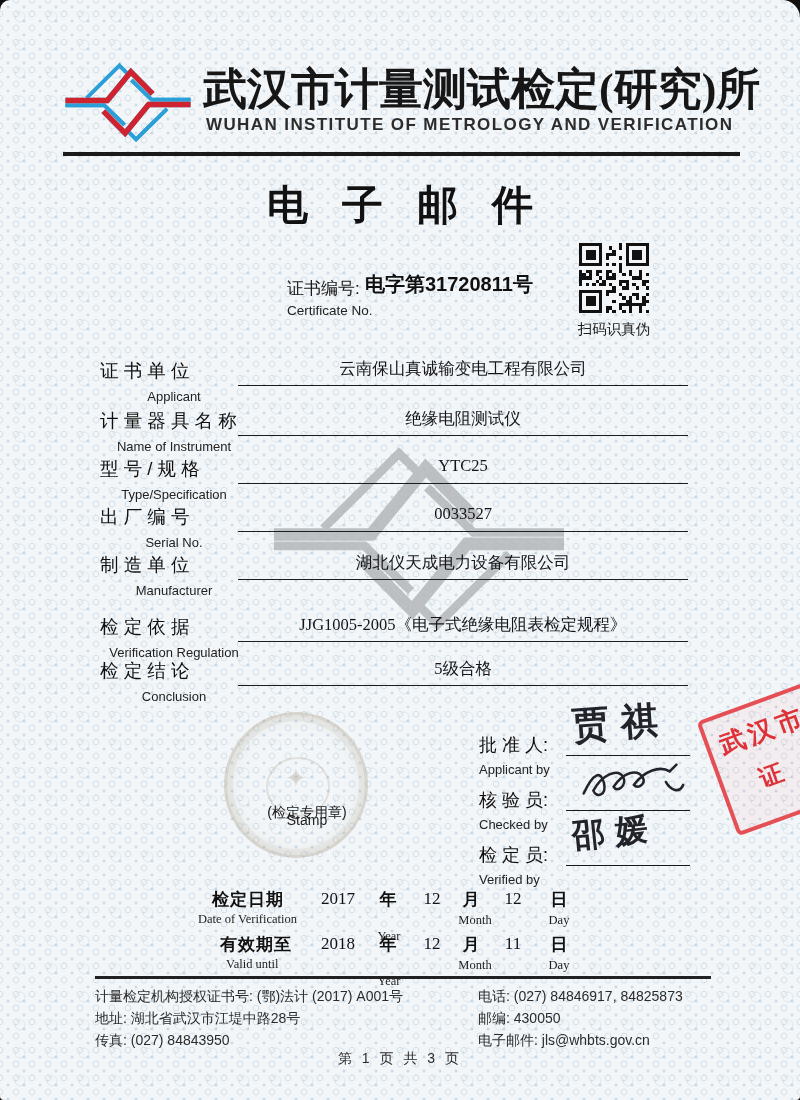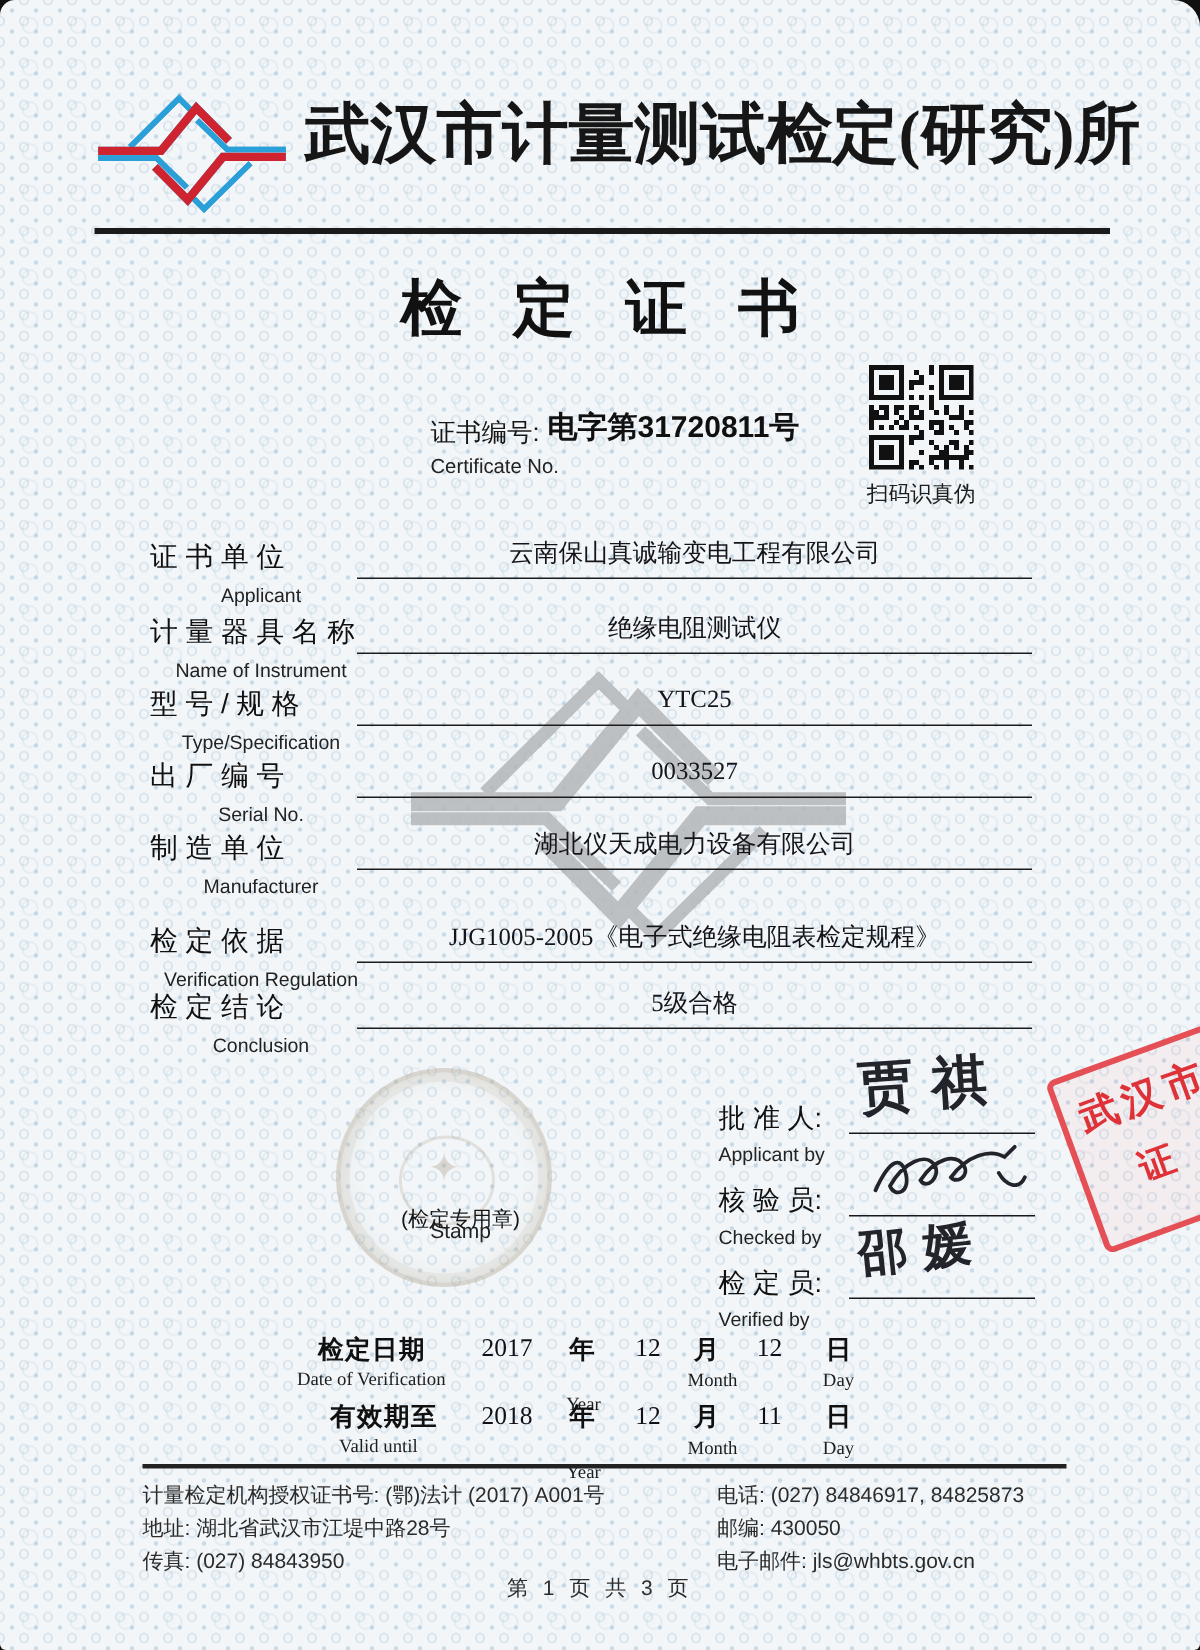--- a/index.html
+++ b/index.html
@@ -117,23 +117,24 @@
     <g fill="none">
       <polyline points="86,124 200,11 230,41" stroke="#2a9fd8" stroke-width="13"></polyline>
       <polyline points="242,62 312,130 448,130" stroke="#2a9fd8" stroke-width="13"></polyline>
       <polyline points="12,150 148,150 218,218" stroke="#2a9fd8" stroke-width="13"></polyline>
       <polyline points="366,162 258,268 228,238" stroke="#2a9fd8" stroke-width="13"></polyline>
       <polyline points="12,133 158,133 240,33 316,110" stroke="#cf2430" stroke-width="19"></polyline>
       <polyline points="448,147 302,147 220,247 144,170" stroke="#cf2430" stroke-width="19"></polyline>
     </g>
   </svg>
   <div class="abs org-cn nowrap">武汉市计量测试检定(研究)所</div>
+  <div class="abs org-en nowrap">WUHAN INSTITUTE OF METROLOGY AND VERIFICATION</div>
   <div class="abs head-rule"></div>
 
-  <div class="abs title-cn nowrap">检定证书</div>
+  <div class="abs title-cn nowrap">电子邮件</div>
 
   <div class="abs certno-label nowrap">证书编号:</div>
   <div class="abs certno-value nowrap">电字第31720811号</div>
   <div class="abs certno-sub nowrap">Certificate No.</div>
 
   <div class="abs qr"><svg id="qr-svg" viewBox="0 0 21 21" shape-rendering="crispEdges">
         <rect x="0" y="0" width="21" height="21" fill="#f3f6f8"></rect>
         <rect x="12" y="0" width="1" height="1" fill="#111"></rect>
         <rect x="9" y="1" width="1" height="1" fill="#111"></rect>
         <rect x="12" y="1" width="1" height="1" fill="#111"></rect>

